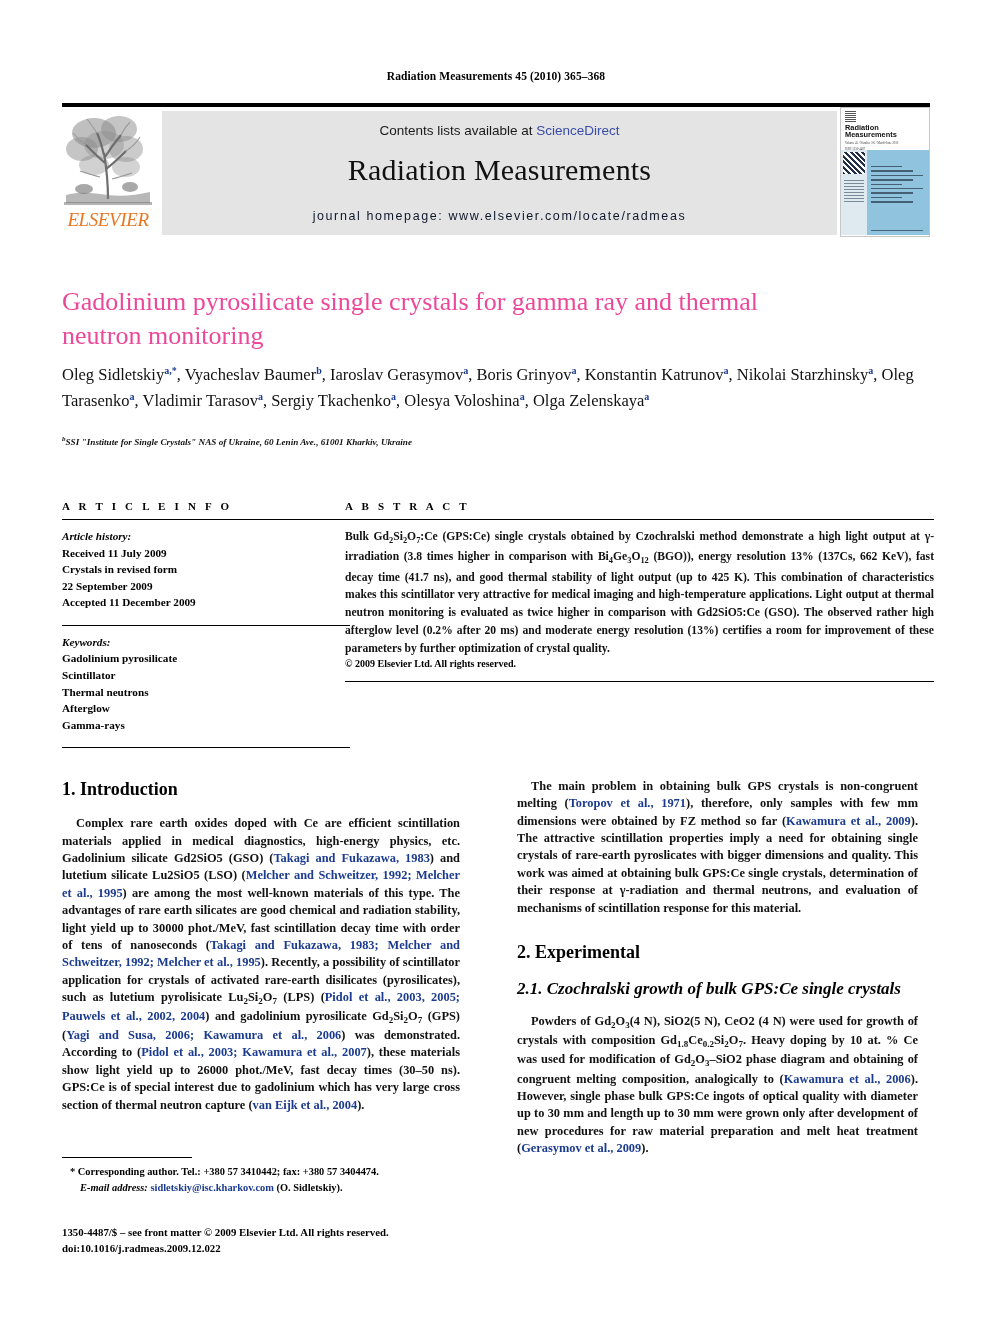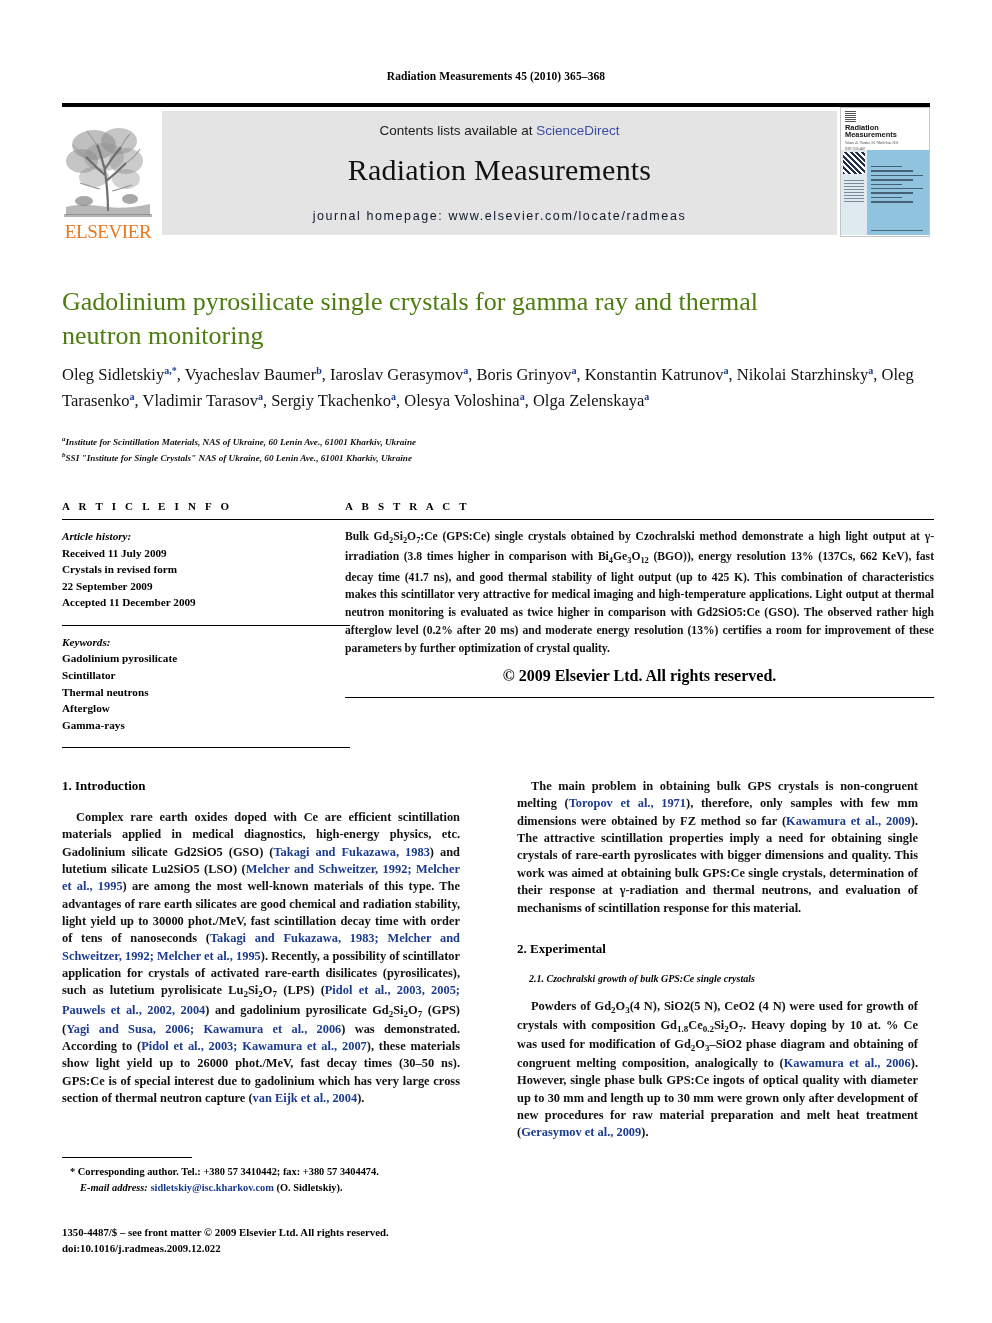--- a/index.html
+++ b/index.html
@@ -43,24 +43,25 @@
   }
   .masthead-rule {
     position: absolute;
     top: 0; left: 0;
     width: 868px;
     height: 4px;
     background: #000;
   }
   .elsevier-logo {
     position: absolute;
-    top: 16px;
+    top: 4px;
     left: 0;
     width: 92px;
     height: 124px;
+    font-style: italic;
   }
   .tree-box {
     position: absolute;
     top: 0; left: 2px;
     width: 88px; height: 100px;
     overflow: hidden;
   }
   .elsevier-word {
     position: absolute;
     bottom: 0;
@@ -201,21 +202,21 @@
 
   
   .article-title {
     position: absolute;
     top: 285px;
     left: 62px;
     width: 700px;
     font-size: 26px;
     line-height: 1.30;
     font-weight: normal;
-    color: #4d7c0f;
+    color: #ec4899;
     margin: 0;
   }
   .authors {
     position: absolute;
     top: 362px;
     left: 62px;
     width: 872px;
     font-size: 16.5px;
     line-height: 1.58;
     color: #111;
@@ -281,50 +282,49 @@
     font-size: 11.6px;
     line-height: 1.54;
     text-align: justify;
     font-weight: bold;
     color: #111;
   }
   .abstract-text sub, .abstract-text sup {
     font-size: 8.4px;
   }
   .copyright {
-    margin-top: 9px;
-    text-align: center;
-    font-size: 16px;
+    text-align: left;
+    font-size: 10px;
     font-weight: bold;
   }
 
   
   .col-left {
     position: absolute;
     top: 778px;
     left: 62px;
     width: 414px;
   }
   .col-right {
     position: absolute;
     top: 778px;
     left: 517px;
     width: 417px;
   }
   h2.num-head {
-    font-size: 13px;
+    font-size: 18px;
     font-weight: bold;
     margin: 0 0 14px 0;
     line-height: 1.3;
   }
   h3.sub-head {
-    font-size: 10px;
+    font-size: 17px;
     font-weight: bold;
     font-style: italic;
-    margin: 14px 0 13px 12px;
+    margin: 14px 0 13px 0;
     line-height: 1.3;
   }
   p.body {
     font-size: 12.4px;
     line-height: 1.40;
     text-align: justify;
     margin: 0 16px 10px 0;
     text-indent: 14px;
     font-weight: bold;
     color: #111;
@@ -455,21 +455,20 @@
         <div class="cover-foot"></div>
       </div>
     </div>
   </div>
 
   <h1 class="article-title">Gadolinium pyrosilicate single crystals for gamma ray and thermal neutron monitoring</h1>
 
   <div class="authors">Oleg Sidletskiy<sup>a,*</sup>, Vyacheslav Baumer<sup>b</sup>, Iaroslav Gerasymov<sup>a</sup>, Boris Grinyov<sup>a</sup>, Konstantin Katrunov<sup>a</sup>, Nikolai Starzhinsky<sup>a</sup>, Oleg Tarasenko<sup>a</sup>, Vladimir Tarasov<sup>a</sup>, Sergiy Tkachenko<sup>a</sup>, Olesya Voloshina<sup>a</sup>, Olga Zelenskaya<sup>a</sup></div>
 
   <div class="affils">
-    <div><sup>a</sup><span>Institute for Scintillation Materials, NAS of Ukraine, 60 Lenin Ave., 61001 Kharkiv, Ukraine</span></div>
     <div><sup>b</sup><span>SSI "Institute for Single Crystals" NAS of Ukraine, 60 Lenin Ave., 61001 Kharkiv, Ukraine</span></div>
   </div>
 
   <div class="info-col">
     <div class="sec-head">A R T I C L E    I N F O</div>
     <div class="rule-thin"></div>
     <div class="info-body">
       <em>Article history:</em>
       <div>Received 11 July 2009</div>
       <div>Crystals in revised form</div>

